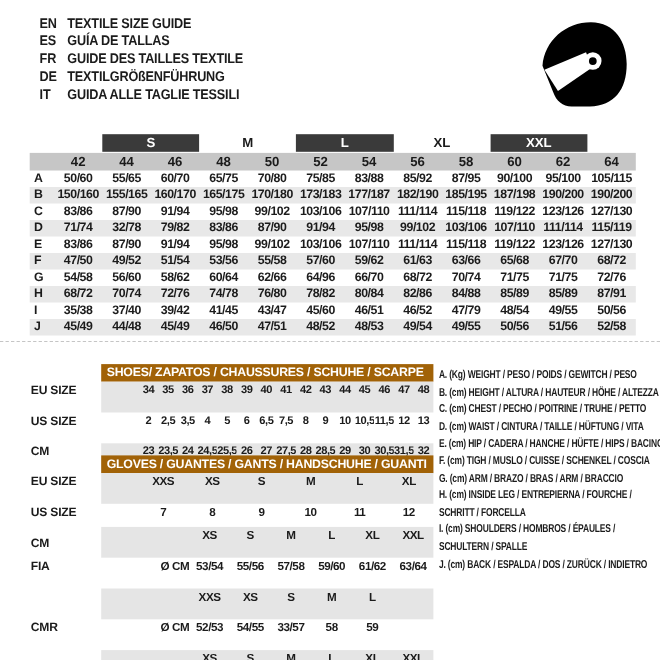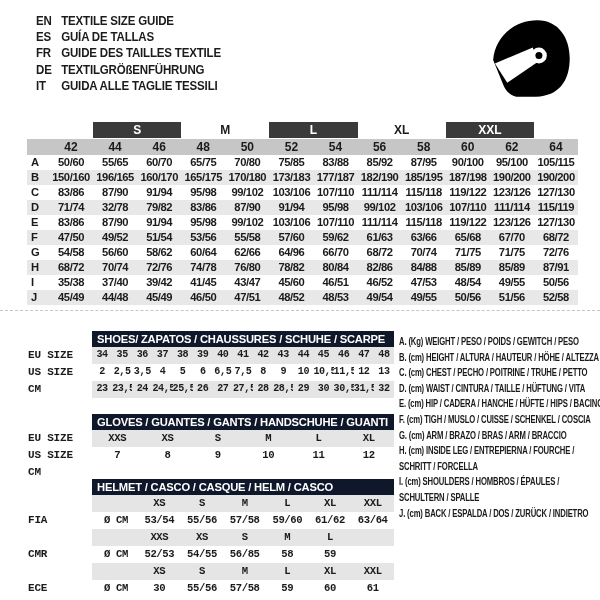--- a/index.html
+++ b/index.html
@@ -28,31 +28,31 @@
   .mt-label{text-align:left;padding-left:4px;}
 
   
   .divider{position:absolute;top:310px;left:0;width:600px;height:0;border-top:1px dashed #c5c5c5;}
 
   
   .sub{position:absolute;left:28px;width:366px;}
   .sub-shoes{top:331px;}
   .sub-gloves{top:414px;}
   .sub-helmet{top:479px;}
-  .sub-title{margin-left:64px;height:16px;background:#0f172a;color:#fff;font-size:11.2px;font-weight:bold;line-height:16px;padding-left:5px;letter-spacing:-0.2px;box-sizing:border-box;white-space:nowrap;overflow:hidden;}
-  .sub-row{display:flex;height:17px;font-family:Liberation Mono, monospace;}
+  .sub-title{margin-left:64px;height:16px;background:#a16207;color:#fff;font-size:11.2px;font-weight:bold;line-height:16px;padding-left:5px;letter-spacing:-0.2px;box-sizing:border-box;white-space:nowrap;overflow:hidden;}
+  .sub-row{display:flex;height:28px;}
   .sub-label{width:64px;font-size:11px;font-weight:bold;line-height:16px;letter-spacing:-0.2px;}
-  .sub-data{flex:1;display:grid;}
+  .sub-data{flex:1;display:grid;padding-left:34px;}
   .sub-data.shaded{background:#e5e5e5;}
   .sub-shoes .sub-data{grid-template-columns:repeat(15,1fr);}
   .sub-gloves .sub-data{grid-template-columns:repeat(6,1fr);}
   .sub-helmet .sub-data{grid-template-columns:46px repeat(6,1fr);}
   .sub-cell{font-size:10.6px;font-weight:bold;text-align:center;line-height:16px;letter-spacing:-0.4px;overflow:hidden;}
   .sub-shoes .sub-cell{font-size:10.1px;}
-  .unit-cell{text-align:center;padding-left:2px;}
+  .unit-cell{text-align:right;padding-left:2px;}
 
   
   .legend{position:absolute;top:334px;left:399px;width:272px;transform:scaleX(0.74);transform-origin:left top;white-space:nowrap;}
   .legend-line{font-size:10.4px;font-weight:bold;line-height:15.6px;letter-spacing:-0.2px;}
 </style>
 </head>
 <body>
 
 <div class="page">
 
@@ -121,21 +121,21 @@
           <div class="mt-cell">83/88</div>
           <div class="mt-cell">85/92</div>
           <div class="mt-cell">87/95</div>
           <div class="mt-cell">90/100</div>
           <div class="mt-cell">95/100</div>
           <div class="mt-cell">105/115</div>
         </div>
         <div class="mt-grid mt-row striped">
           <div class="mt-cell mt-label">B</div>
           <div class="mt-cell">150/160</div>
-          <div class="mt-cell">196/165</div>
+          <div class="mt-cell">155/165</div>
           <div class="mt-cell">160/170</div>
           <div class="mt-cell">165/175</div>
           <div class="mt-cell">170/180</div>
           <div class="mt-cell">173/183</div>
           <div class="mt-cell">177/187</div>
           <div class="mt-cell">182/190</div>
           <div class="mt-cell">185/195</div>
           <div class="mt-cell">187/198</div>
           <div class="mt-cell">190/200</div>
           <div class="mt-cell">190/200</div>
@@ -233,21 +233,21 @@
         <div class="mt-grid mt-row">
           <div class="mt-cell mt-label">I</div>
           <div class="mt-cell">35/38</div>
           <div class="mt-cell">37/40</div>
           <div class="mt-cell">39/42</div>
           <div class="mt-cell">41/45</div>
           <div class="mt-cell">43/47</div>
           <div class="mt-cell">45/60</div>
           <div class="mt-cell">46/51</div>
           <div class="mt-cell">46/52</div>
-          <div class="mt-cell">47/53</div>
+          <div class="mt-cell">47/79</div>
           <div class="mt-cell">48/54</div>
           <div class="mt-cell">49/55</div>
           <div class="mt-cell">50/56</div>
         </div>
         <div class="mt-grid mt-row striped">
           <div class="mt-cell mt-label">J</div>
           <div class="mt-cell">45/49</div>
           <div class="mt-cell">44/48</div>
           <div class="mt-cell">45/49</div>
           <div class="mt-cell">46/50</div>
@@ -356,21 +356,20 @@
             <div class="sub-cell">12</div>
           </div>
         </div>
         <div class="sub-row">
           <div class="sub-label">CM</div>
         </div>
       </div>
   </div>
 
   <div class="sub sub-helmet">
-    <div class="sub-title">HELMET / CASCO / CASQUE / HELM / CASCO</div>
     <div>
         <div class="sub-row">
           <div class="sub-label"></div>
           <div class="sub-data shaded">
             <div class="sub-cell unit-cell"></div>
             <div class="sub-cell">XS</div>
             <div class="sub-cell">S</div>
             <div class="sub-cell">M</div>
             <div class="sub-cell">L</div>
             <div class="sub-cell">XL</div>
@@ -400,21 +399,21 @@
             <div class="sub-cell">L</div>
             <div class="sub-cell"></div>
           </div>
         </div>
         <div class="sub-row">
           <div class="sub-label">CMR</div>
           <div class="sub-data">
             <div class="sub-cell unit-cell">Ø CM</div>
             <div class="sub-cell">52/53</div>
             <div class="sub-cell">54/55</div>
-            <div class="sub-cell">56/85</div>
+            <div class="sub-cell">33/57</div>
             <div class="sub-cell">58</div>
             <div class="sub-cell">59</div>
             <div class="sub-cell"></div>
           </div>
         </div>
         <div class="sub-row">
           <div class="sub-label"></div>
           <div class="sub-data shaded">
             <div class="sub-cell unit-cell"></div>
             <div class="sub-cell">XS</div>

